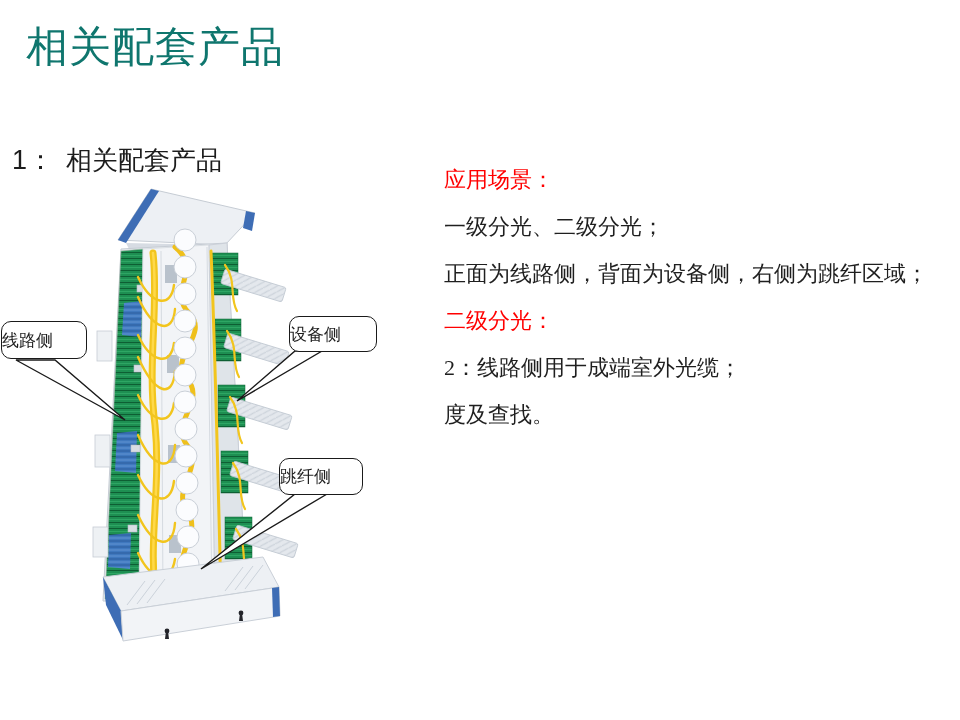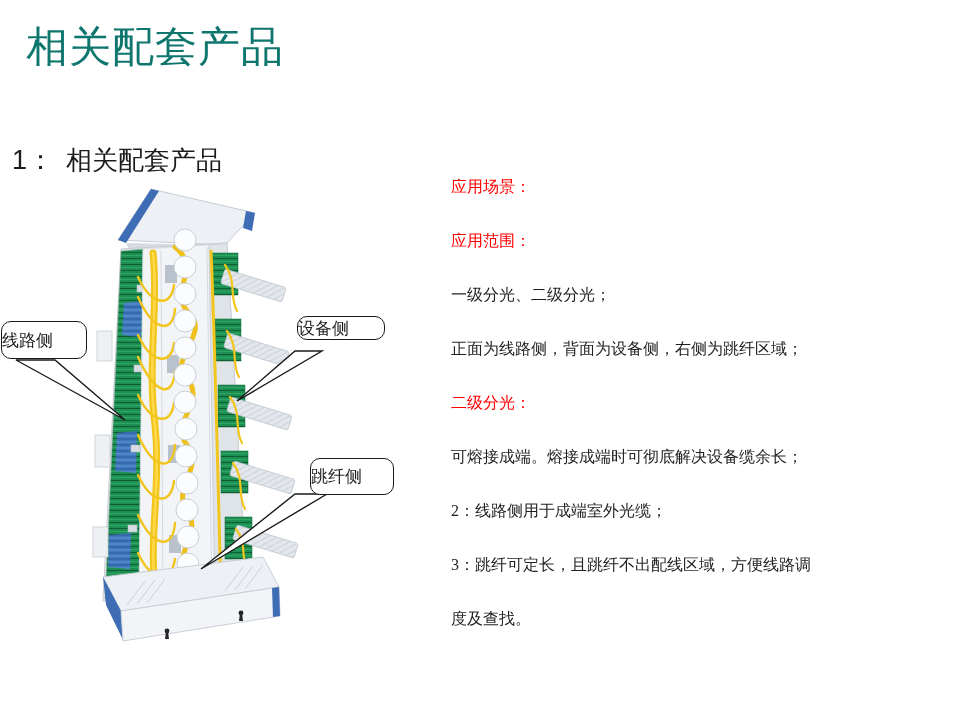--- a/index.html
+++ b/index.html
@@ -14,26 +14,26 @@
   .subtitle .num{font-size:27px;margin-right:12px;}
 
   .rack-svg{position:absolute;left:75px;top:185px;width:250px;height:470px;}
 
   .tails-svg{position:absolute;left:0;top:0;width:960px;height:720px;pointer-events:none;}
 
   .callout{position:absolute;background:#ffffff;border:1.6px solid #1a1a1a;border-radius:10px;
            display:flex;align-items:center;justify-content:flex-start;font-size:17px;color:#1f1f1f;
            box-sizing:border-box;z-index:5;}
   .callout-1{left:1px;top:321px;width:86px;height:38px;}
-  .callout-2{left:289px;top:316px;width:88px;height:24px;margin-left:8px;}
-  .callout-3{left:310px;top:458px;width:84px;height:37px;}
+  .callout-2{left:289px;top:316px;width:88px;height:36px;}
+  .callout-3{left:279px;top:458px;width:84px;height:37px;}
 
   .info-panel{position:absolute;left:436px;top:152px;width:512px;
               font-family:"Liberation Serif", serif;}
-  .info-panel p{margin:15px;font-size:16px;line-height:39px;white-space:nowrap;color:#1f1f1f;}
+  .info-panel p{margin:8px;font-size:22px;line-height:39px;white-space:nowrap;color:#1f1f1f;}
   .info-panel p.red{color:#FF0000;}
 </style>
 </head>
 <body>
 
 <div class="slide">
 
   <div class="slide-title">相关配套产品</div>
 
   <div class="subtitle">
@@ -191,23 +191,20 @@
   </div>
   <div class="callout callout-2">
     <span>设备侧</span>
   </div>
   <div class="callout callout-3">
     <span>跳纤侧</span>
   </div>
 
   <div class="info-panel">
     <p class="red">应用场景：</p>
-    <p class="red">应用范围：</p>
     <p>一级分光、二级分光；</p>
     <p>正面为线路侧，背面为设备侧，右侧为跳纤区域；</p>
     <p class="red">二级分光：</p>
-    <p>可熔接成端。熔接成端时可彻底解决设备缆余长；</p>
     <p>2：线路侧用于成端室外光缆；</p>
-    <p>3：跳纤可定长，且跳纤不出配线区域，方便线路调</p>
     <p>度及查找。</p>
   </div>
 
 </div>
 
 </body></html>

